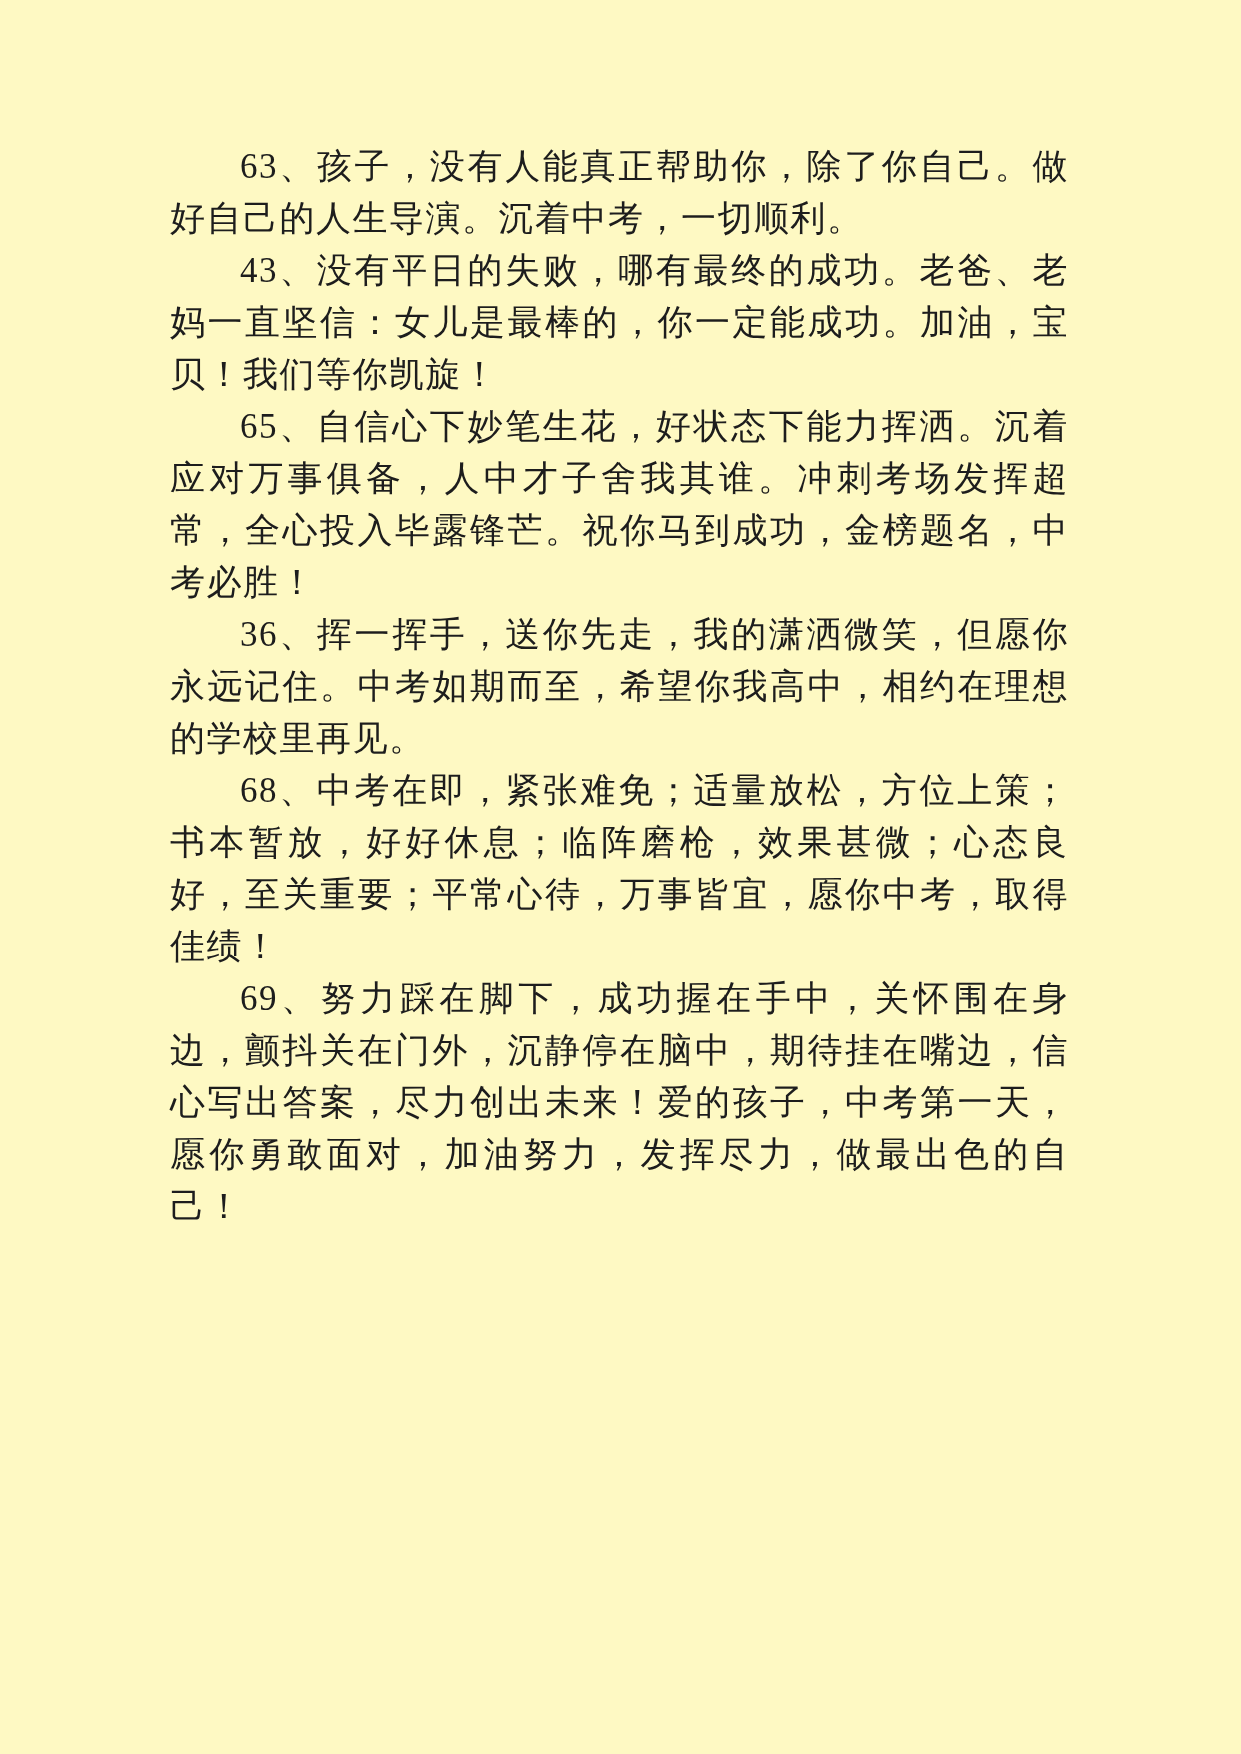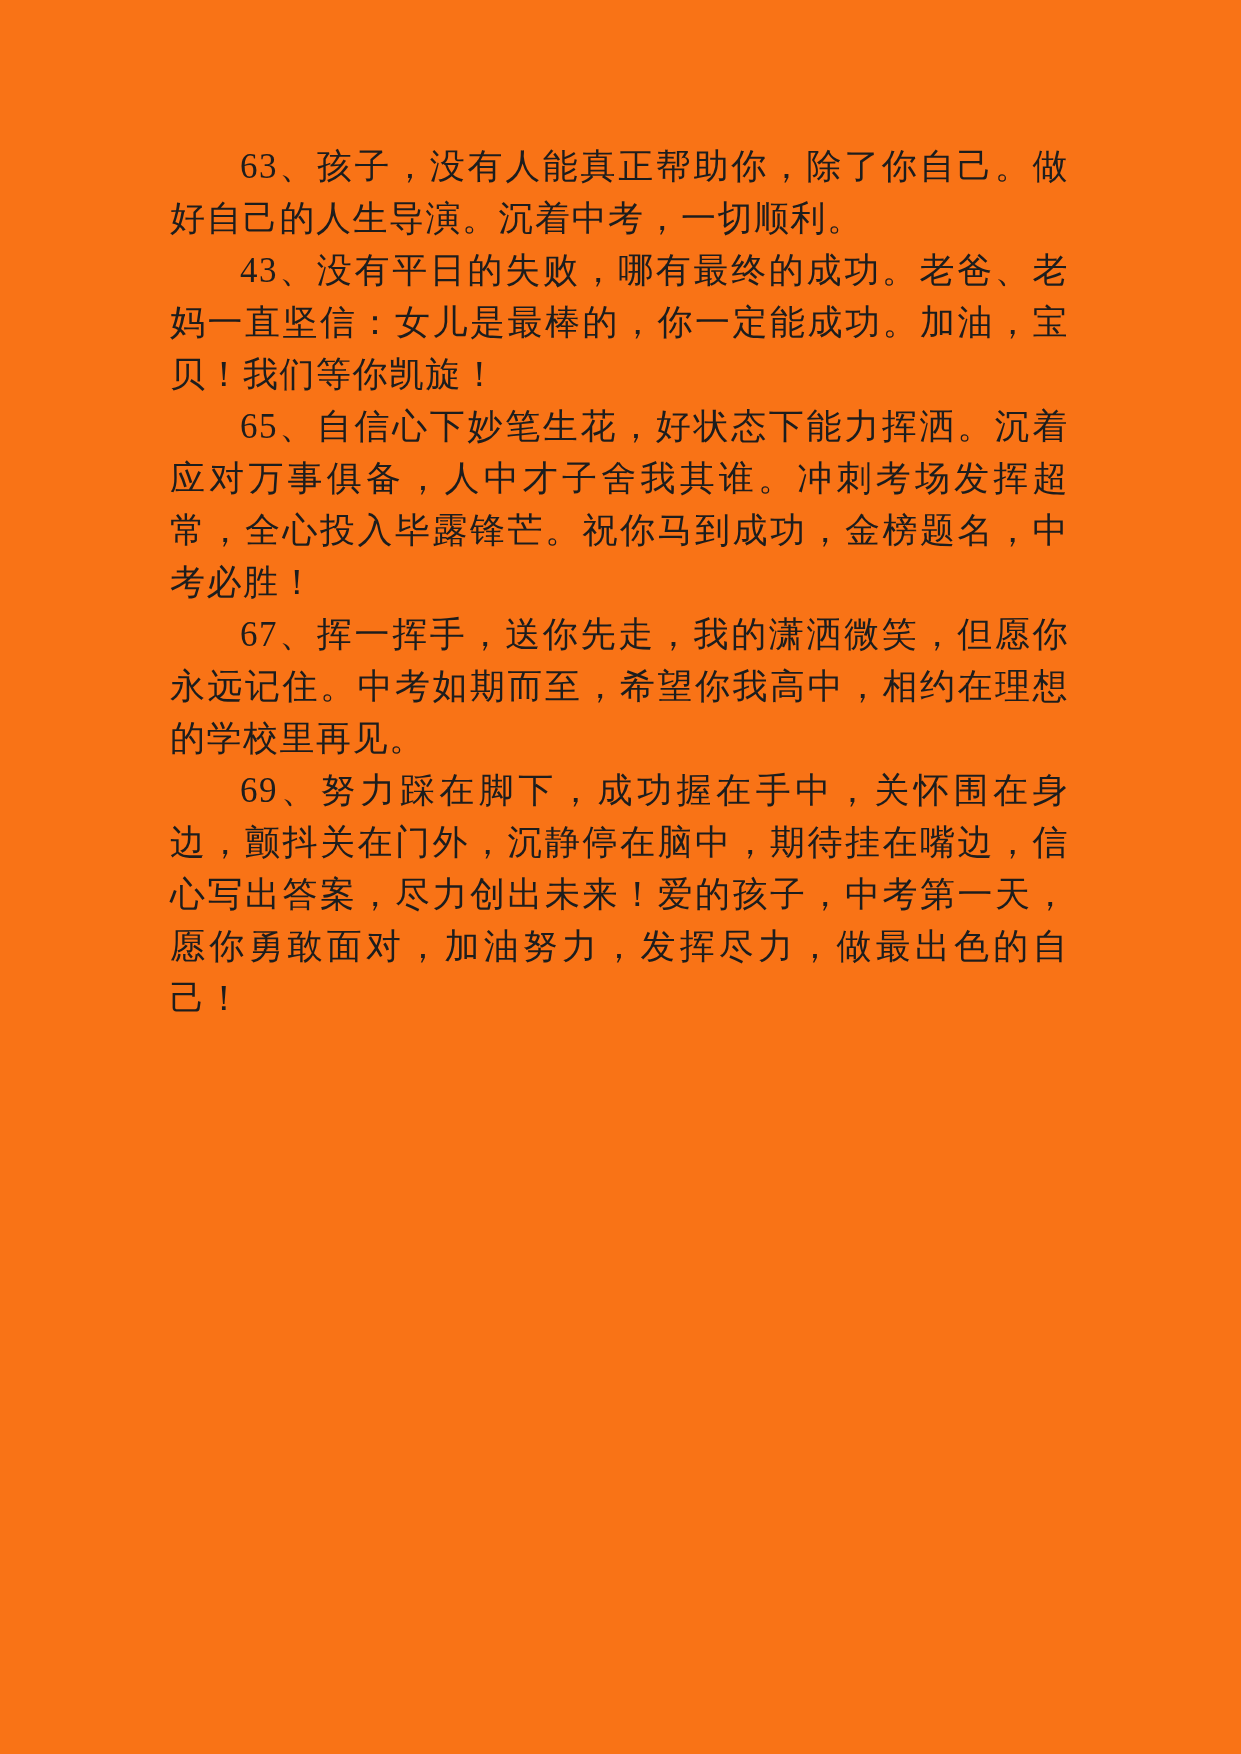--- a/index.html
+++ b/index.html
@@ -4,21 +4,21 @@
 <style>
   html, body {
     margin: 0;
     padding: 0;
     background: #ffffff;
   }
   .page {
     position: relative;
     width: 1241px;
     height: 1754px;
-    background: #f97316;
+    background: #fef9c3;
     box-sizing: border-box;
     padding: 141px 172px 0 170px;
     overflow: hidden;
   }
   .doc-body {
     width: 100%;
   }
   .para {
     font-family: "Liberation Serif", "DejaVu Serif", serif;
     font-size: 35px;
@@ -34,16 +34,17 @@
   }
 </style>
 </head>
 <body>
 
 <div class="page">
   <div class="doc-body">
     <p class="para">63、孩子，没有人能真正帮助你，除了你自己。做好自己的人生导演。沉着中考，一切顺利。</p>
     <p class="para">43、没有平日的失败，哪有最终的成功。老爸、老妈一直坚信：女儿是最棒的，你一定能成功。加油，宝贝！我们等你凯旋！</p>
     <p class="para">65、自信心下妙笔生花，好状态下能力挥洒。沉着应对万事俱备，人中才子舍我其谁。冲刺考场发挥超常，全心投入毕露锋芒。祝你马到成功，金榜题名，中考必胜！</p>
-    <p class="para">67、挥一挥手，送你先走，我的潇洒微笑，但愿你永远记住。中考如期而至，希望你我高中，相约在理想的学校里再见。</p>
+    <p class="para">36、挥一挥手，送你先走，我的潇洒微笑，但愿你永远记住。中考如期而至，希望你我高中，相约在理想的学校里再见。</p>
+    <p class="para">68、中考在即，紧张难免；适量放松，方位上策；书本暂放，好好休息；临阵磨枪，效果甚微；心态良好，至关重要；平常心待，万事皆宜，愿你中考，取得佳绩！</p>
     <p class="para">69、努力踩在脚下，成功握在手中，关怀围在身边，颤抖关在门外，沉静停在脑中，期待挂在嘴边，信心写出答案，尽力创出未来！爱的孩子，中考第一天，愿你勇敢面对，加油努力，发挥尽力，做最出色的自己！</p>
   </div>
 </div>
 
 </body></html>

